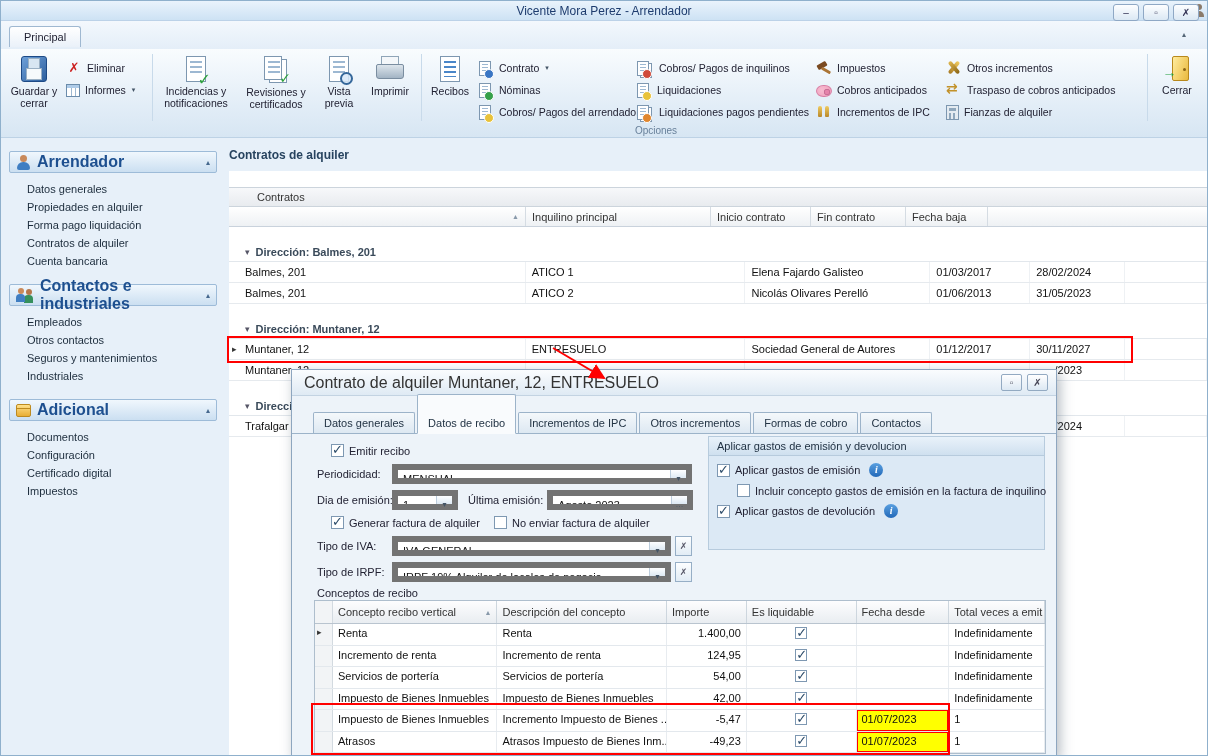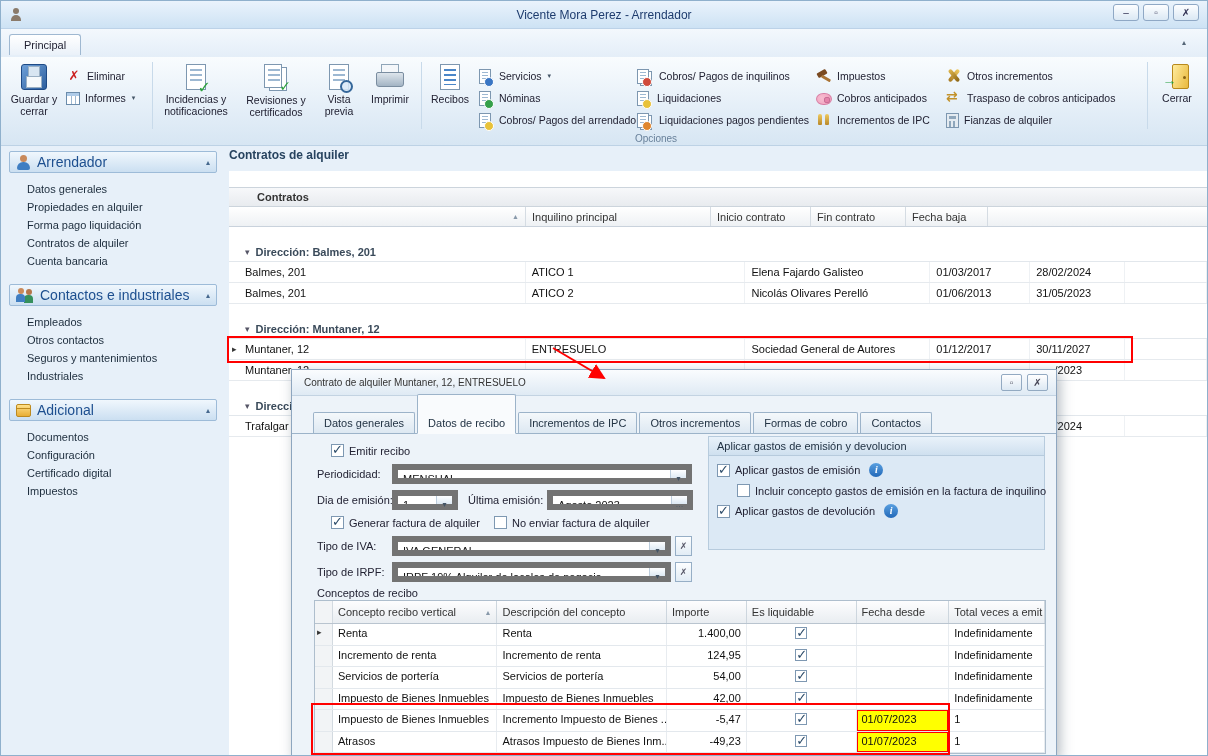--- a/index.html
+++ b/index.html
@@ -1,21 +1,21 @@
 <!DOCTYPE html>
 <html><head>
 <meta charset="utf-8">
 <style>
 *{margin:0;padding:0;box-sizing:border-box;}
 html,body{width:1208px;height:756px;}
 body{font-family:"Liberation Sans","DejaVu Sans",sans-serif;font-size:11px;color:#1a1a1a;overflow:hidden;background:#dfe9f4;}
 .app{position:relative;width:1208px;height:756px;background:#e7f0f9;border:1px solid #8fb0cc;overflow:hidden;}
 
 
-.titlebar{height:28px;background:linear-gradient(#eaf3fc,#cde2f4);border-bottom:1px solid #bcd2e8;display:flex;align-items:center;position:relative;}
+.titlebar{height:20px;background:linear-gradient(#eaf3fc,#cde2f4);border-bottom:1px solid #bcd2e8;display:flex;align-items:center;position:relative;justify-content:flex-end;}
 .tb-title{position:absolute;left:0;right:0;text-align:center;color:#1e3c6e;font-size:12px;}
 .win-controls{position:absolute;right:8px;top:3px;display:flex;gap:4px;z-index:2;}
 .win-btn{width:26px;height:17px;border:1px solid #8fa8c5;border-radius:3px;background:linear-gradient(#fdfeff,#dbe8f4);font-size:10px;text-align:center;line-height:15px;color:#335;}
 
 
 .tabrow{height:28px;background:linear-gradient(#f3f8fd,#e4eef8);position:relative;}
 .tab{position:absolute;left:8px;top:5px;padding:4px 14px;background:linear-gradient(#ffffff,#eaf1f9);border:1px solid #9fb8d1;border-bottom:none;border-radius:3px 3px 0 0;font-size:11px;color:#223;}
 .collapse-btn{position:absolute;right:12px;top:8px;width:22px;height:14px;text-align:center;color:#567;font-size:8px;border:1px solid transparent;border-radius:2px;}
 
 
@@ -88,44 +88,44 @@
 .icn-contacts::before{content:"";position:absolute;left:2px;top:0;width:6px;height:6px;border-radius:50%;background:#c98a5b;box-shadow:8px 1px 0 #b5764a;}
 .icn-contacts::after{content:"";position:absolute;left:0;top:6px;width:9px;height:8px;border-radius:4px 4px 0 0;background:#3f7ec2;box-shadow:8px 1px 0 #35905c;}
 .icn-adicional{width:15px;height:13px;margin-top:1px;background:linear-gradient(#ffe08a,#e8ae35);border:1px solid #bd8a1f;border-radius:2px;}
 .icn-adicional::before{content:"";position:absolute;left:0;top:3px;right:0;height:1px;background:#bd8a1f;}
 
 
 .workspace{position:absolute;left:0;top:141px;right:0;bottom:0;}
 .sidebar{position:absolute;left:8px;top:9px;width:208px;}
 .sb-group{margin-bottom:12px;}
 .sb-header{height:22px;display:flex;align-items:center;gap:6px;padding:0 6px;background:linear-gradient(#f0f7fd,#cbdff1);border:1px solid #9dbbd8;border-radius:2px;}
-.sb-title{flex:1;font-weight:normal;color:#1d4f8f;font-size:14px;}
+.sb-title{flex:1;font-weight:bold;color:#1d4f8f;font-size:16px;}
 .sb-chev{font-size:8px;color:#46688e;}
 .sb-list{padding:7px 0 2px;}
 .sb-item{height:18px;line-height:18px;padding-left:18px;font-size:11px;color:#1c2c3c;}
 
 
 .main{position:absolute;left:224px;top:0;right:0;bottom:0;}
 .page-title{padding:6px 0 0 4px;font-weight:bold;font-size:12px;color:#27435f;}
 .ctable{position:absolute;left:4px;top:29px;right:0;bottom:0;background:#fff;padding-top:16px;overflow:hidden;}
-.ct-caption{height:20px;background:linear-gradient(#f7f8fa,#e8ebef);border-top:1px solid #ccd4dc;border-bottom:1px solid #ccd4dc;font-weight:bold;color:#333;padding-left:28px;line-height:19px;}
+.ct-caption{height:20px;background:linear-gradient(#f7f8fa,#e8ebef);border-top:1px solid #ccd4dc;border-bottom:1px solid #ccd4dc;font-weight:normal;color:#333;padding-left:28px;line-height:19px;}
 .ct-head{display:flex;height:20px;background:linear-gradient(#ffffff,#eef1f4);border-bottom:1px solid #c9d2dc;}
 .ct-h{border-right:1px solid #d5dce3;padding:0 6px;display:flex;align-items:center;justify-content:space-between;color:#333;overflow:hidden;white-space:nowrap;}
 .sort{font-size:7px;color:#8899aa;}
 .ct-group{display:flex;align-items:center;gap:6px;margin-top:16px;height:19px;font-weight:bold;color:#3a4a5a;padding-left:16px;border-bottom:1px solid #e2e7ec;}
 .ct-chev{font-size:9px;color:#556;}
 .ct-row{display:flex;height:21px;border-bottom:1px solid #e6eaee;}
 .ct-c{padding-left:6px;line-height:20px;white-space:nowrap;overflow:hidden;border-right:1px solid #eef1f4;color:#111;}
 .ct-c.first{padding-left:16px;position:relative;}
 .rowind{position:absolute;left:3px;top:0;font-size:9px;color:#333;}
 
 
 .dialog{position:absolute;left:290px;top:368px;width:766px;height:388px;background:#edf3f9;border:1px solid #8ea6bf;box-shadow:3px 4px 12px rgba(40,60,80,.35);z-index:20;}
 .dlg-titlebar{height:26px;background:linear-gradient(#fafcfe,#dfeaf4);border-bottom:1px solid #c3d3e2;display:flex;align-items:center;padding:0 8px 0 12px;}
-.dlg-title{flex:1;font-size:10px;color:#333;}
+.dlg-title{flex:1;font-size:16px;color:#333;}
 .dlg-btns{display:flex;gap:5px;}
 .dlg-btn{width:21px;height:17px;border:1px solid #93aac2;border-radius:2px;background:linear-gradient(#ffffff,#dce8f3);text-align:center;line-height:15px;font-size:10px;color:#445;}
 .dlg-tabs{position:absolute;left:0;right:0;top:26px;height:38px;display:flex;align-items:flex-end;padding-left:21px;border-bottom:1px solid #9cb3c9;}
 .dtab{padding:4px 10px;margin-right:2px;background:linear-gradient(#f4f8fb,#dde8f2);border:1px solid #9cb3c9;border-bottom:none;border-radius:2px 2px 0 0;font-size:11px;color:#234;white-space:nowrap;}
 .dtab.active{background:#f9fbfd;padding-top:22px;margin-bottom:-1px;border-bottom:1px solid #f9fbfd;z-index:2;position:relative;}
 .dlg-body{position:absolute;left:0;right:0;top:64px;bottom:0;}
 .cbrow{position:absolute;display:flex;align-items:center;gap:5px;font-size:11px;color:#223;white-space:nowrap;}
 .flabel{position:absolute;font-size:11px;color:#223;white-space:nowrap;}
 .combo{position:absolute;height:20px;background:#fff;border:6px solid #737373;display:flex;align-items:stretch;}
 .combo .val{flex:1;padding:3px 5px 0;font-size:11px;color:#111;white-space:nowrap;overflow:hidden;}
@@ -205,21 +205,21 @@
       <span class="rb-label">Imprimir</span>
     </div>
     <div class="rb-sep"></div>
     <div class="rb-big" style="width:50px">
       <span class="icn icn-receipt"></span>
       <span class="rb-label">Recibos</span>
     </div>
     <div class="rb-col" style="width:158px">
       <div class="rb-small">
         <span class="icn icn-doc badge-blue"></span>
-        <span>Servicios</span>
+        <span>Contrato</span>
         <span class="dd">▾</span>
       </div>
       <div class="rb-small">
         <span class="icn icn-doc badge-green"></span>
         <span>Nóminas</span>
       </div>
       <div class="rb-small">
         <span class="icn icn-doc badge-yellow"></span>
         <span>Cobros/ Pagos del arrendador</span>
       </div>

